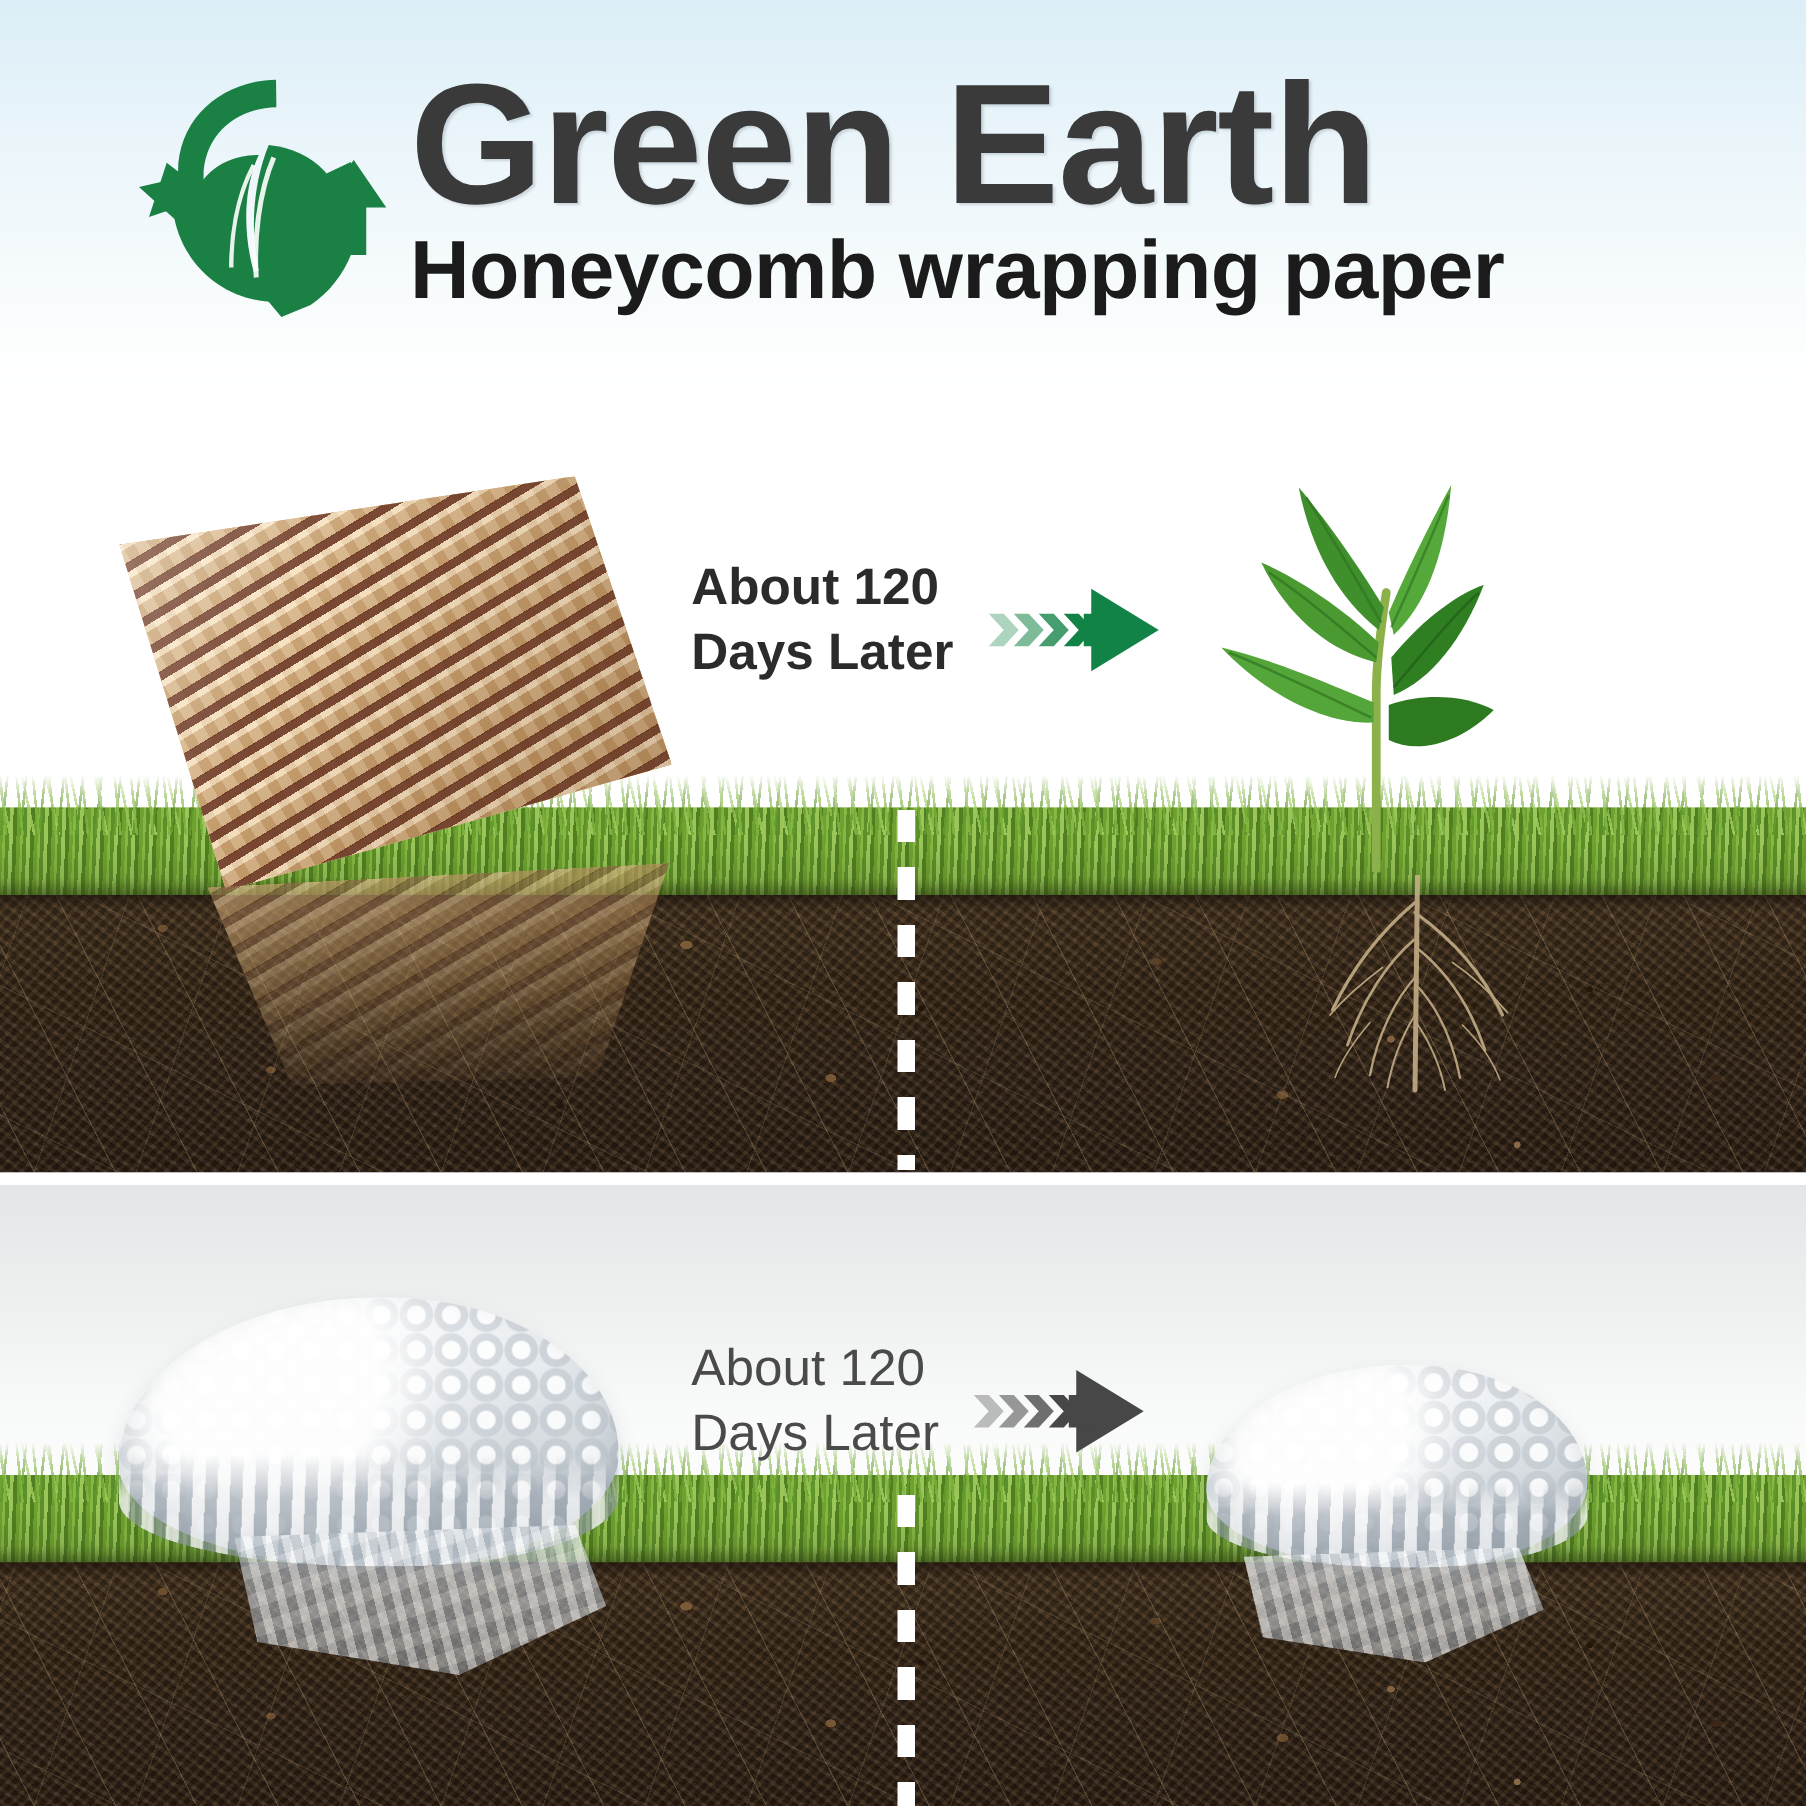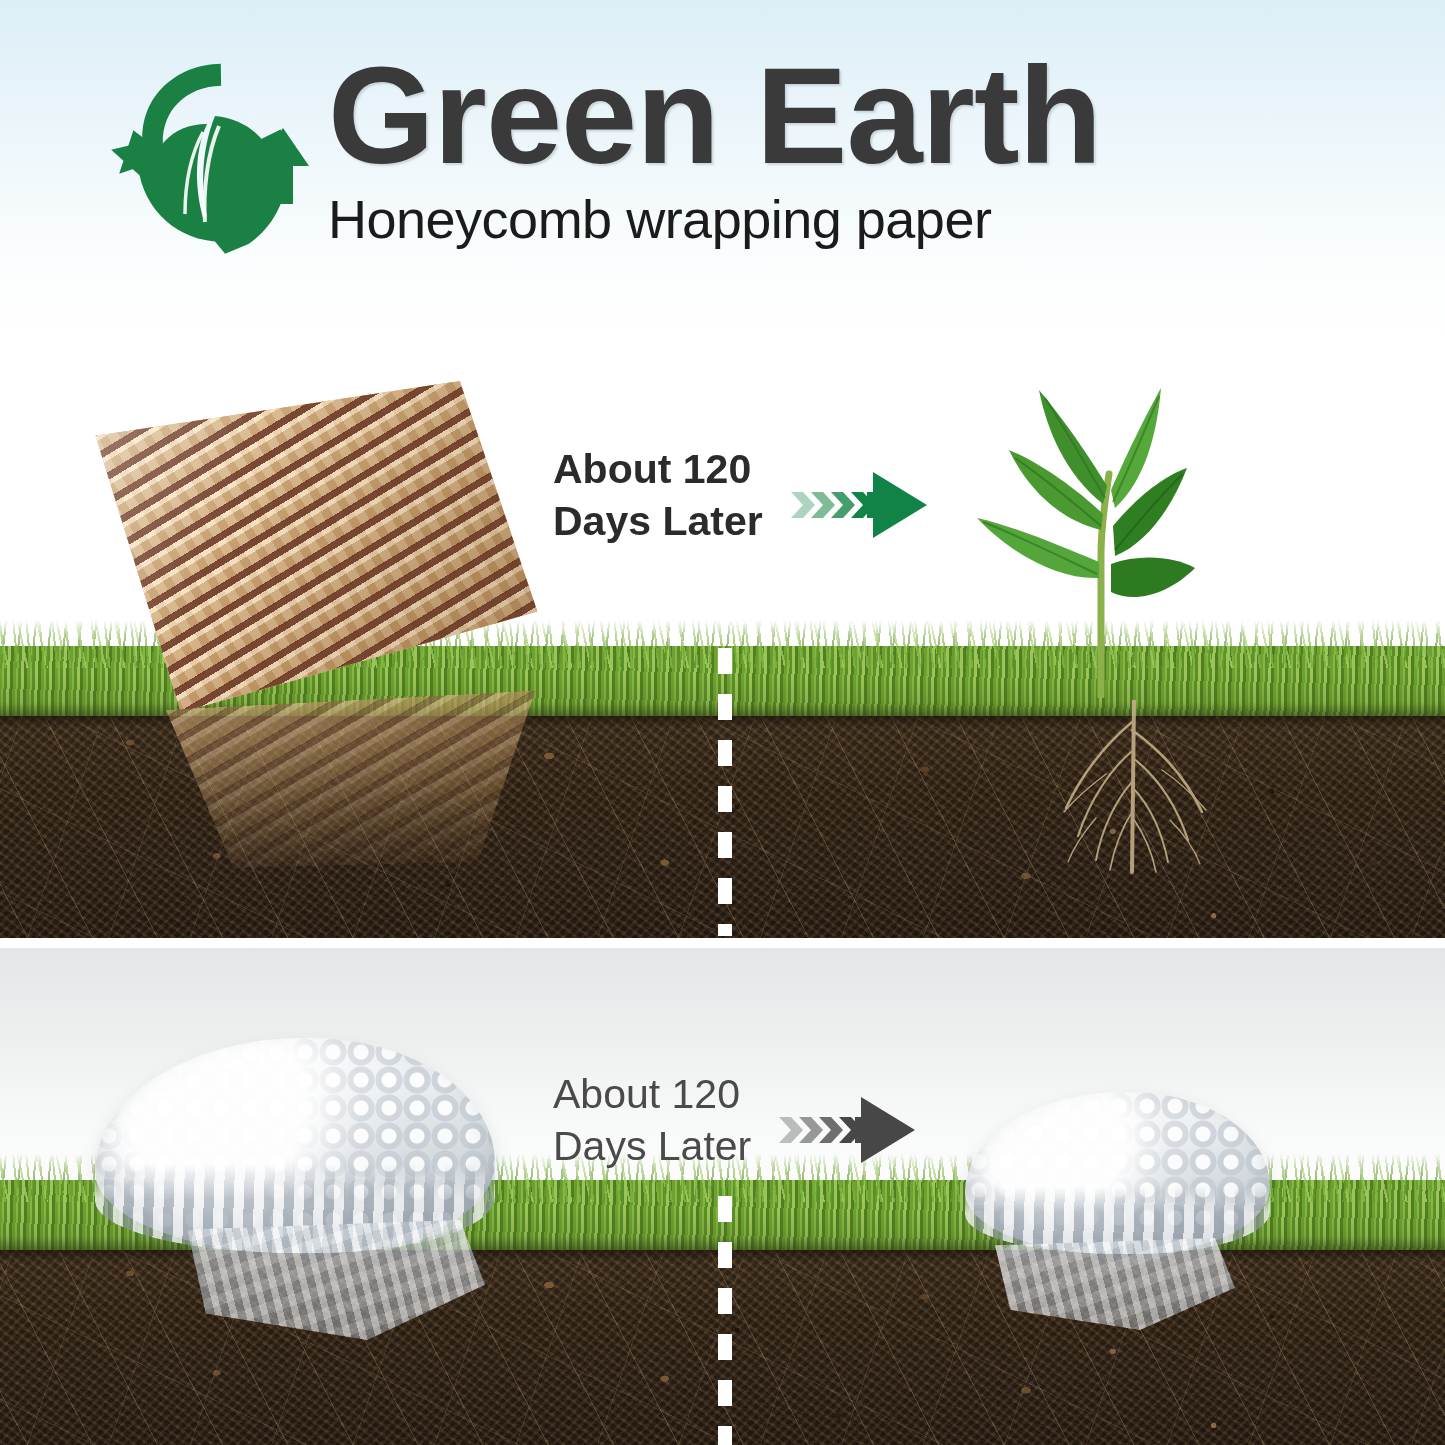--- a/index.html
+++ b/index.html
@@ -24,22 +24,22 @@
     display:flex; align-items:flex-start;
   }
   .logo-mark { width:215px; height:210px; flex:0 0 215px; margin-top:6px; }
   .title-block { margin-left:18px; padding-top:4px; }
   .main-title {
     font-size:137px; line-height:0.94; font-weight:bold; color:#3a3a3a;
     letter-spacing:-1px; font-family:"Liberation Sans", sans-serif;
     text-shadow:2px 2px 2px rgba(120,130,140,0.28);
   }
   .sub-title {
-    font-size:54px; line-height:1.06; color:#1b1b1b; font-weight:400;
-    margin-top:10px; letter-spacing:-0.5px;
+    font-size:66px; line-height:1.06; color:#1b1b1b; font-weight:700;
+    margin-top:0; letter-spacing:-0.5px;
     font-family:"Liberation Sans", sans-serif;
   }
 
   
   .panel { position:absolute; left:0; width:1445px; overflow:hidden; }
   .panel-top    { top:330px;  height:608px; }
   .panel-bottom { top:946px;  height:499px; }
 
   .panel-bg-top    { position:absolute; inset:0; background:#ffffff; }
   .panel-bg-bottom { position:absolute; inset:0;

